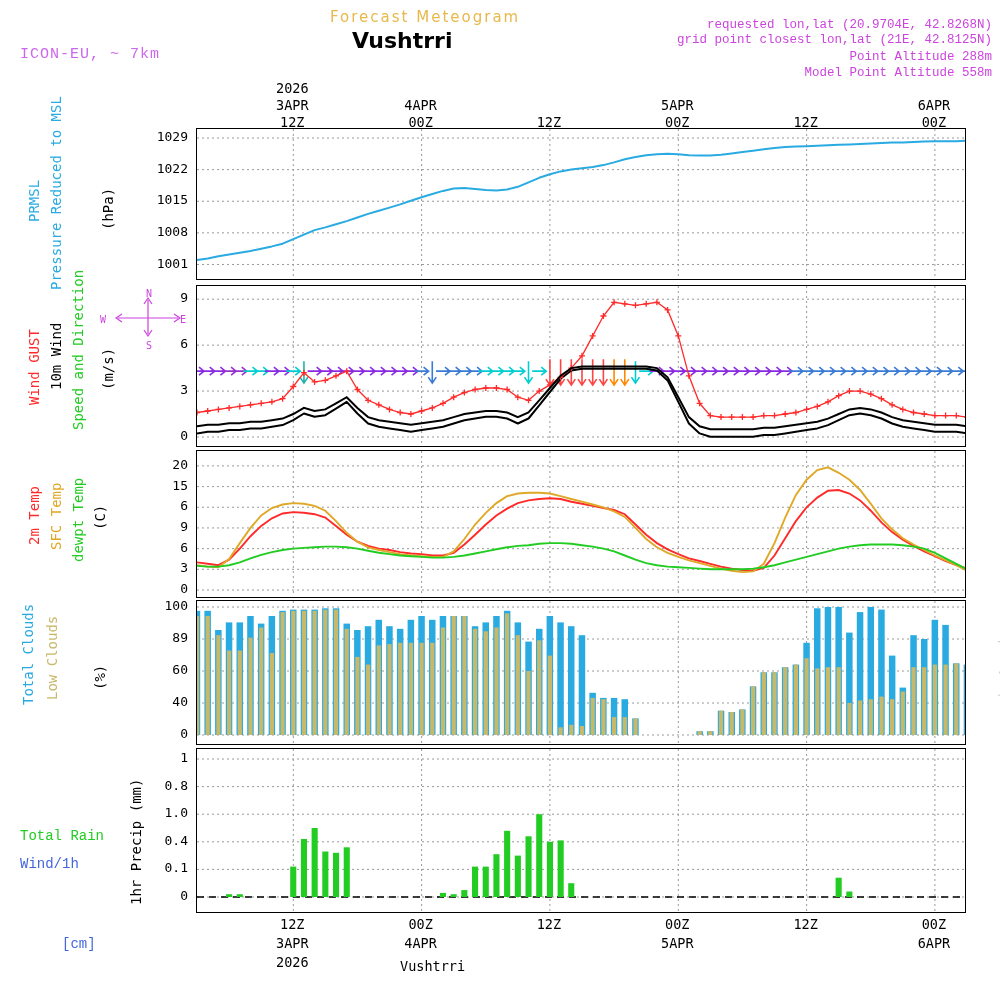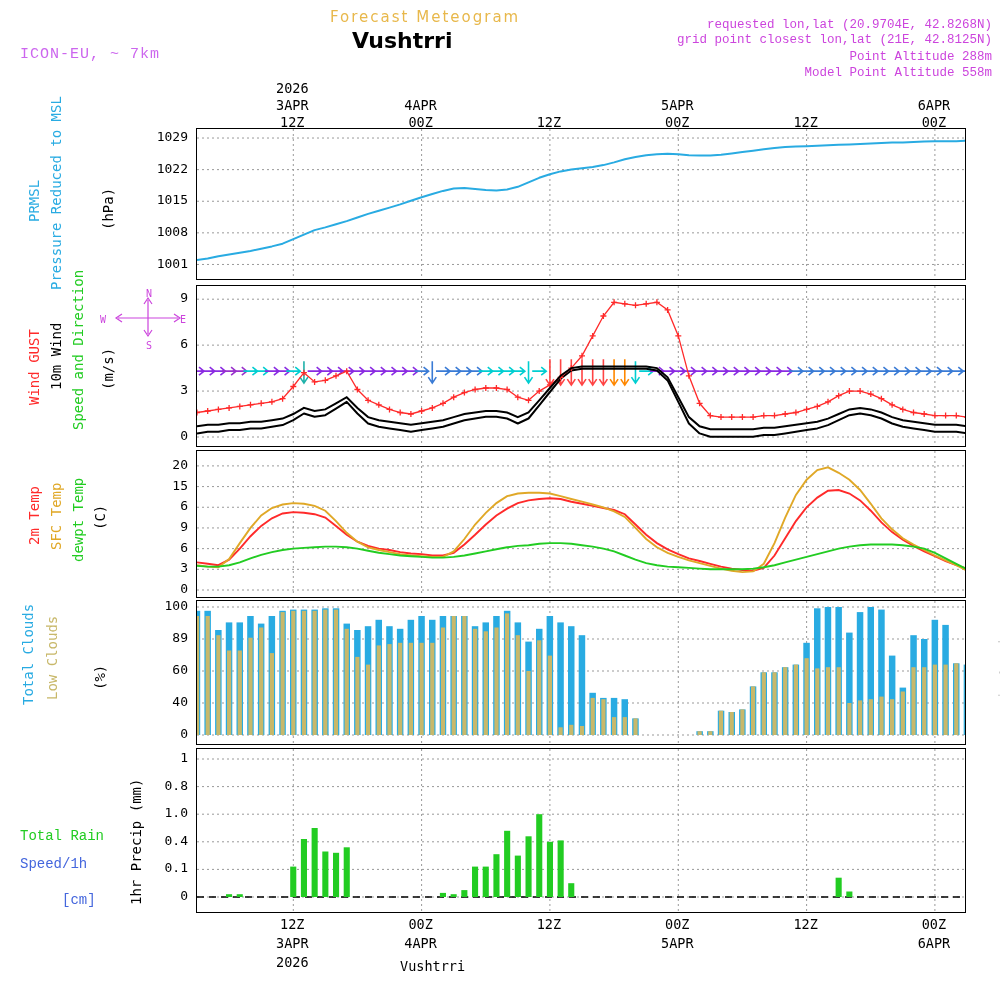--- a/index.html
+++ b/index.html
@@ -453,22 +453,22 @@
     <div class="vtext" style="left:70px;top:430px;color:#22cc22;font-size:14px">Speed and Direction</div>
     <div class="vtext" style="left:100px;top:390px;color:#000;font-size:14px">(m/s)</div>
     <div class="vtext" style="left:26px;top:545px;color:#ff2a2a;font-size:14px">2m Temp</div>
     <div class="vtext" style="left:48px;top:550px;color:#e0a827;font-size:14px">SFC Temp</div>
     <div class="vtext" style="left:70px;top:562px;color:#22cc22;font-size:14px">dewpt Temp</div>
     <div class="vtext" style="left:92px;top:530px;color:#000;font-size:14px">(C)</div>
     <div class="vtext" style="left:20px;top:705px;color:#29ABE2;font-size:14px">Total Clouds</div>
     <div class="vtext" style="left:44px;top:700px;color:#c8b86a;font-size:14px">Low Clouds</div>
     <div class="vtext" style="left:92px;top:690px;color:#000;font-size:14px">(%)</div>
     <div class="abs mono" style="left:20px;top:828px;color:#22cc22;font-size:14px">Total  Rain</div>
-    <div class="abs mono" style="left:20px;top:856px;color:#4466dd;font-size:14px">Speed/1h</div>
-    <div class="abs mono" style="left:62px;top:892px;color:#4466dd;font-size:14px">[cm]</div>
+    <div class="abs mono" style="left:20px;top:856px;color:#4466dd;font-size:14px">Wind/1h</div>
+    <div class="abs mono" style="left:62px;top:936px;color:#4466dd;font-size:14px">[cm]</div>
     <div class="vtext" style="left:128px;top:905px;color:#000;font-size:14px">1hr Precip (mm)</div>
   </div>
 <div id="ytick-layer">
     <div class="ylab" style="left:128px;top:255.5px">1001</div>
     <div class="ylab" style="left:128px;top:223.8px">1008</div>
     <div class="ylab" style="left:128px;top:192.2px">1015</div>
     <div class="ylab" style="left:128px;top:160.6px">1022</div>
     <div class="ylab" style="left:128px;top:129.0px">1029</div>
     <div class="ylab" style="left:128px;top:428.0px">0</div>
     <div class="ylab" style="left:128px;top:382.1px">3</div>

